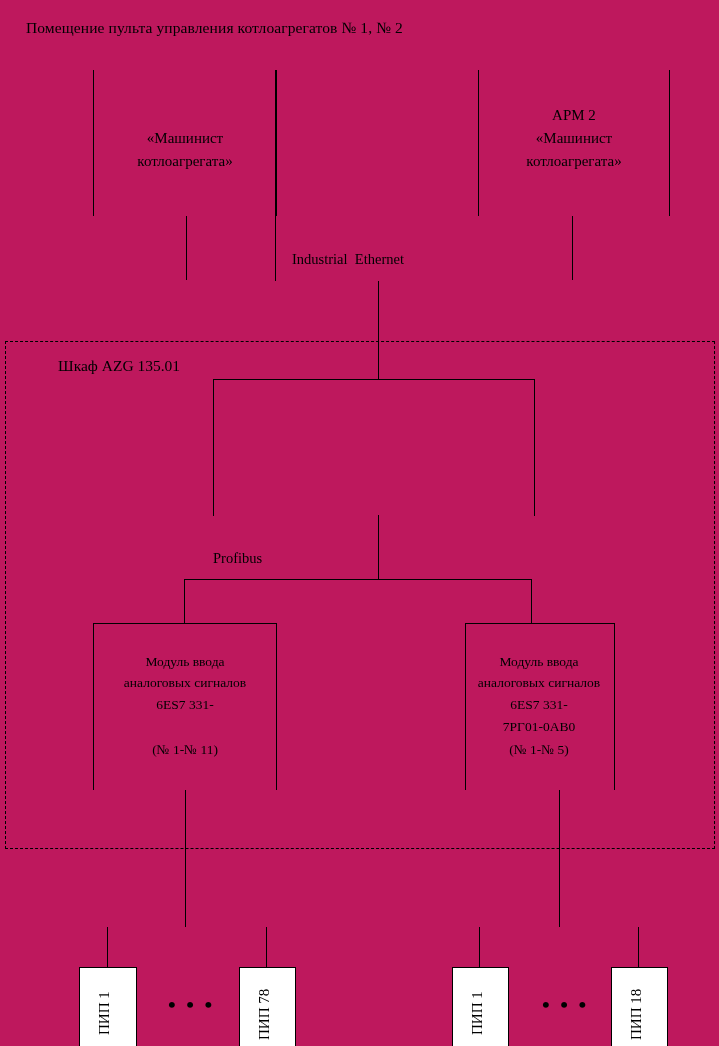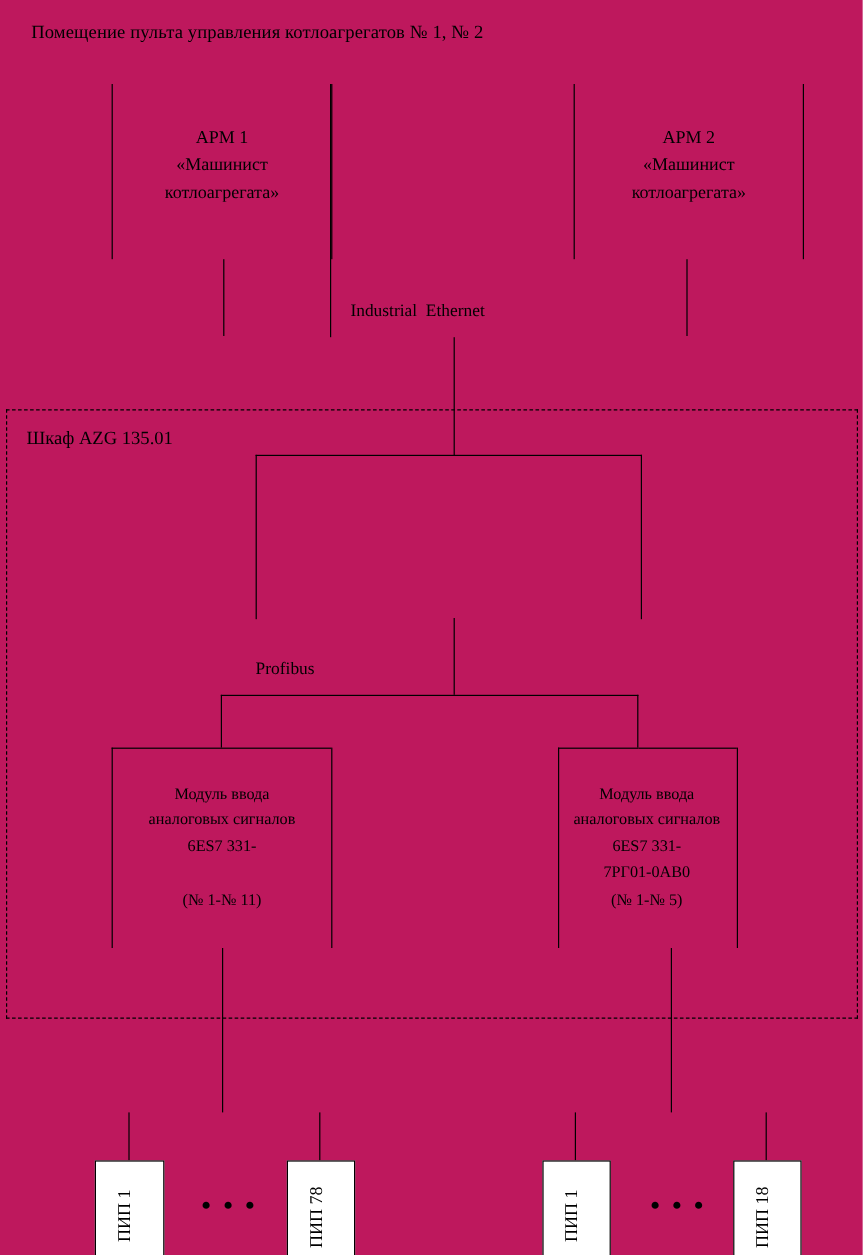--- a/index.html
+++ b/index.html
@@ -57,20 +57,21 @@
     position: absolute;
     white-space: pre;
     line-height: 1.0;
   }
   .title-text {
     font-size: 15.5px;
     letter-spacing: 0.1px;
   }
   .cab-text {
     font-size: 15.5px;
+    margin-left: 36px;
   }
   .node-lbl {
     position: absolute;
     text-align: center;
     font-size: 15px;
     line-height: 23px;
     white-space: pre;
   }
   .node-lbl.small {
     font-size: 13.5px;
@@ -98,21 +99,20 @@
   }
 </style>
 </head>
 <body>
 
 <div id="canvas">
 
   <div class="txt title-text" style="left:26px; top:20px;">Помещение пульта управления котлоагрегатов № 1, № 2</div>
 
   <div class="boxsides" style="left:93px; top:70px; width:182px; height:146px;"></div>
-  <div class="node-lbl" style="left:93px; top:104px; width:184px;">АРМ 1</div>
   <div class="node-lbl" style="left:93px; top:127px; width:184px;">«Машинист</div>
   <div class="node-lbl" style="left:93px; top:150px; width:184px;">котлоагрегата»</div>
 
   <div class="vline" style="left:186px; top:216px; height:64px;"></div>
 
   <div class="boxsides" style="left:478px; top:70px; width:190px; height:146px;"></div>
   <div class="node-lbl" style="left:478px; top:104px; width:192px;">АРМ 2</div>
   <div class="node-lbl" style="left:478px; top:127px; width:192px;">«Машинист</div>
   <div class="node-lbl" style="left:478px; top:150px; width:192px;">котлоагрегата»</div>
 

